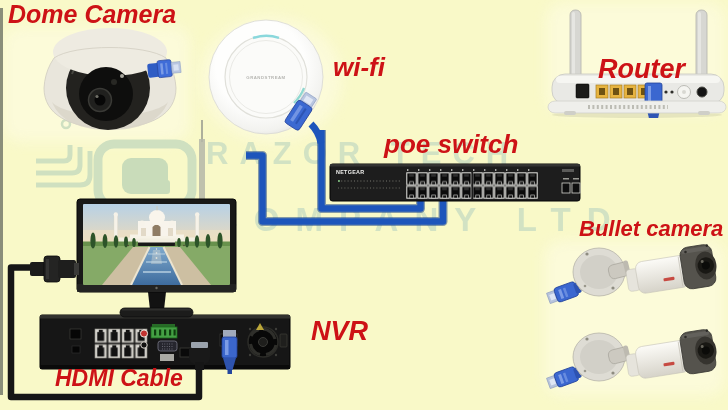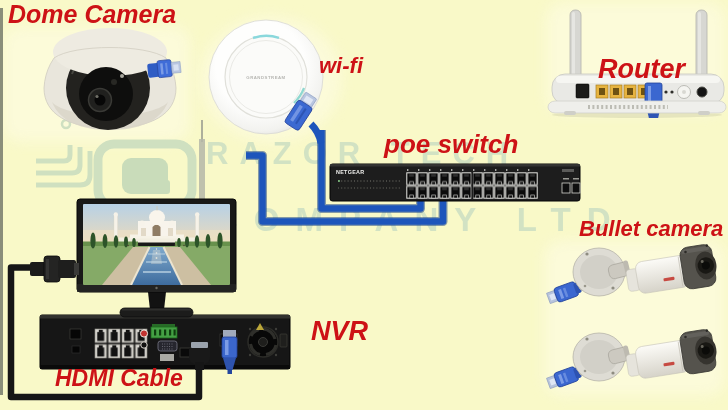--- a/index.html
+++ b/index.html
@@ -408,21 +408,21 @@
       <rect x="74" y="263" width="5" height="12" fill="#3a3a38"></rect>
     </g>
     <g>
       <rect x="191" y="342" width="17" height="6" rx="1" fill="#9aa2ac"></rect>
       <path d="M189,348 h21 v9 q0,5 -5,7 h-11 q-5,-2 -5,-7 Z" fill="#191919"></path>
       <rect x="195" y="362" width="9" height="8" fill="#161616"></rect>
     </g>
   </svg>
 
   <div class="label" style="left:8px;top:1px;font-size:25px;">Dome Camera</div>
-  <div class="label" style="left:319px;top:54px;font-size:22px;">wi-fi</div>
+  <div class="label" style="left:333px;top:54px;font-size:26px;">wi-fi</div>
   <div class="label" style="left:598px;top:55px;font-size:27px;">Router</div>
   <div class="label" style="left:384px;top:131px;font-size:26px;">poe switch</div>
   <div class="label" style="left:579px;top:217px;font-size:22px;">Bullet camera</div>
   <div class="label" style="left:295px;top:317px;font-size:27px;margin-left:16px;">NVR</div>
   <div class="label" style="left:55px;top:366px;font-size:23px;text-align:center;">HDMI Cable</div>
 
   <div class="leftedge"></div>
 </div>
 
 </body></html>

